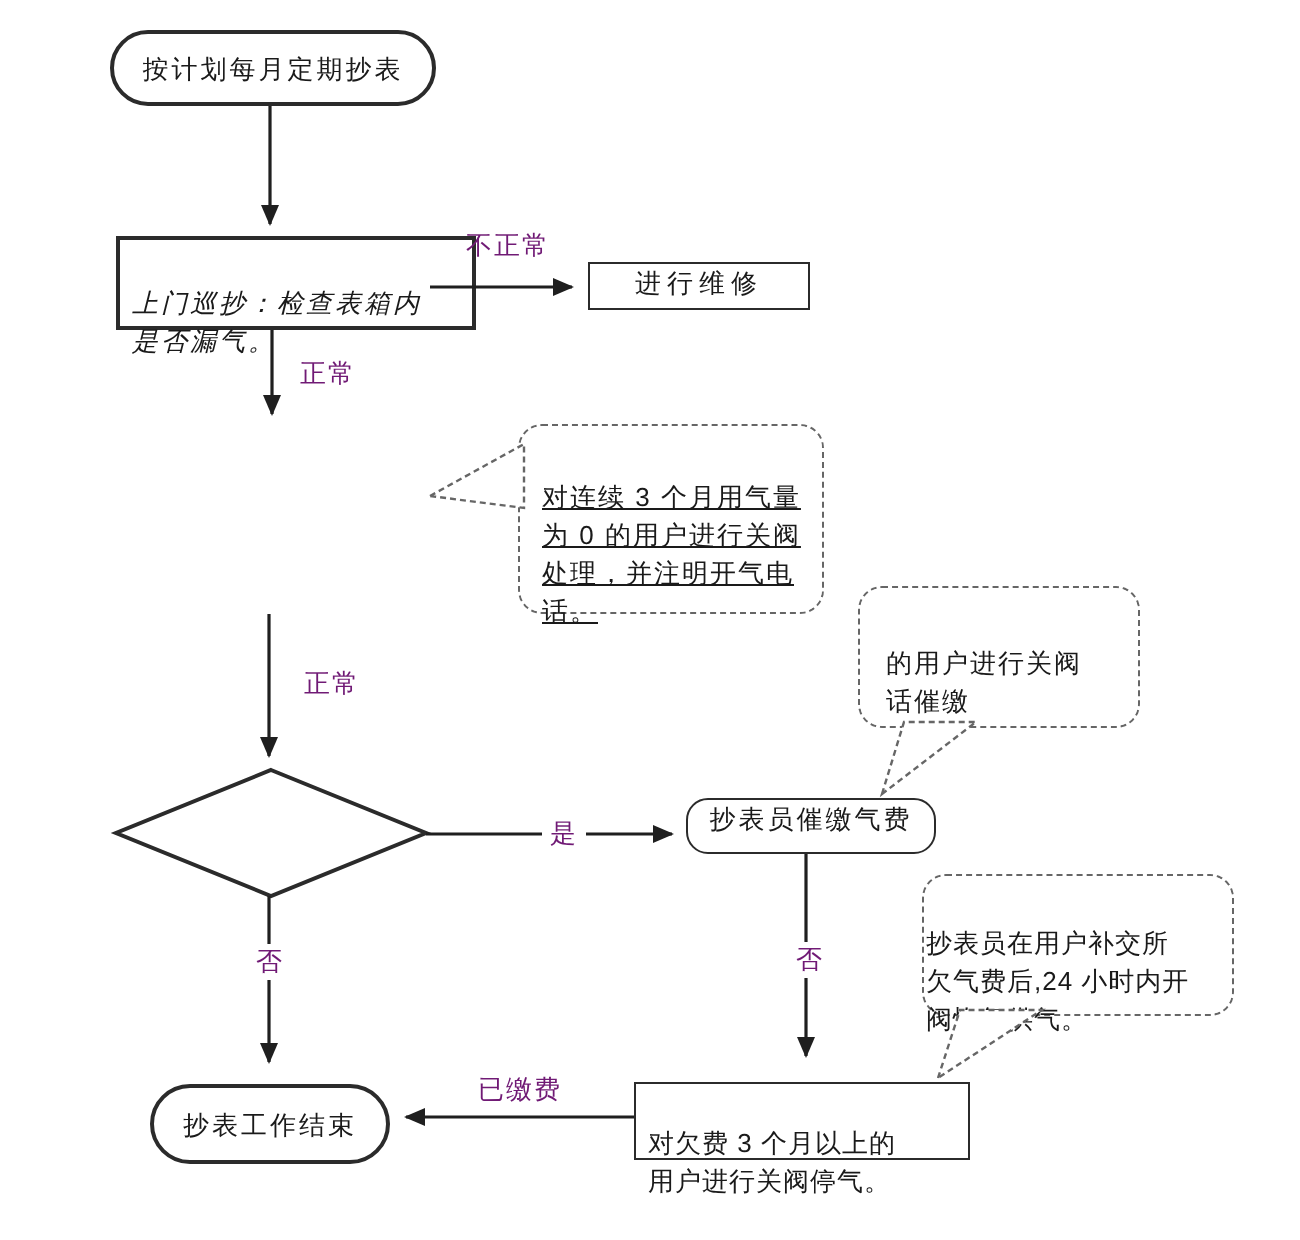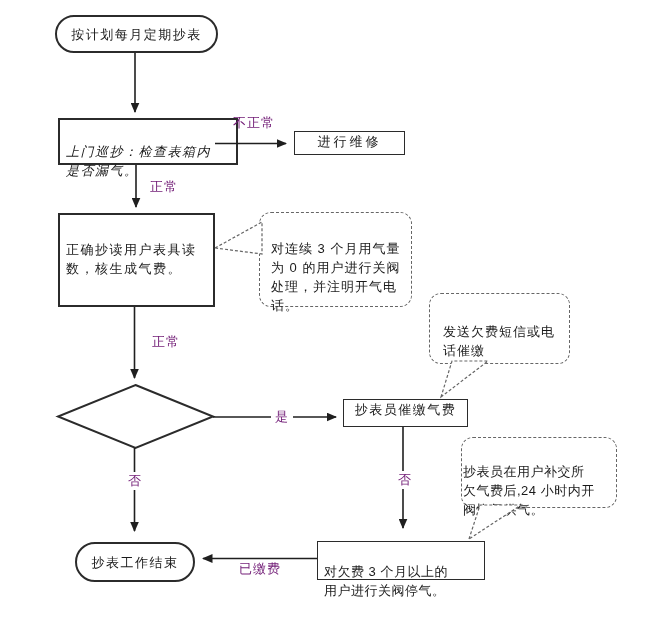--- a/index.html
+++ b/index.html
@@ -100,47 +100,43 @@
 
   <div class="node process" style="left:58px; top:118px; width:180px; height:47px;font-style:italic;">
     <span>上门巡抄：检查表箱内
 是否漏气。</span>
   </div>
 
   <div class="node process centered" style="left:294px; top:131px; width:111px; height:24px; border-width:1.5px; letter-spacing:3px;">
     <span>进行维修</span>
   </div>
 
-  <div class="node process" style="left:58px; top:213px; width:157px; height:94px; padding-top:6px;">
-    <span>正确抄读用户表具读
-数，核生成气费。</span>
-  </div>
 
-  <div class="node process centered" style="left:343px; top:399px; width:125px; height:28px; border-width:1.5px;">
+  <div class="node process centered" style="left:343px; top:399px; width:125px; height:28px; border-width:1.5px;border-radius:11px;">
     <span>抄表员催缴气费</span>
   </div>
 
   <div class="node process" style="left:317px; top:541px; width:168px; height:39px; border-width:1.5px; padding:1px 6px; letter-spacing:0.5px;">
     <span>对欠费 3 个月以上的
 用户进行关阀停气。</span>
   </div>
 
   <div class="node terminator" style="left:75px; top:542px; width:120px; height:40px;">
     <span>抄表工作结束</span>
   </div>
 
-  <div class="callout" style="left:259px; top:212px; width:153px; height:95px; padding:7px 4px 0 11px;">
+  <div class="callout" style="left:259px; top:212px; width:153px; height:95px; padding:7px 4px 0 11px;text-decoration:underline;">
     <span>对连续 3 个月用气量
 为 0 的用户进行关阀
 处理，并注明开气电
 话。</span>
   </div>
 
   <div class="callout" style="left:429px; top:293px; width:141px; height:71px; padding:9px 4px 0 13px;">
-    <span>发送欠费短信或电
+    <span>的用户进行关阀
 话催缴</span>
   </div>
 
   <div class="callout" style="left:461px; top:437px; width:156px; height:71px; padding:5px 2px 0 1px; letter-spacing:0.5px;">
     <span>抄表员在用户补交所
 欠气费后,24 小时内开
 阀恢复供气。</span>
   </div>
 
   <svg id="connector-layer" width="650" height="620" viewBox="0 0 650 620">
@@ -166,15 +162,15 @@
     <path d="M317,558.5 H203" stroke="#1f1f1f" stroke-width="1.6" fill="none" marker-end="url(#ah)"></path>
   </svg>
 
 
   <div class="edge-label" style="left:228px; top:114px; width:52px;">不正常</div>
   <div class="edge-label" style="left:146px; top:178px; width:36px;">正常</div>
   <div class="edge-label" style="left:148px; top:333px; width:36px;">正常</div>
   <div class="edge-label on-line" style="left:271px; top:408px; width:18px;">是</div>
   <div class="edge-label on-line" style="left:124px; top:472px; width:18px;">否</div>
   <div class="edge-label on-line" style="left:394px; top:471px; width:18px;">否</div>
-  <div class="edge-label" style="left:236px; top:536px; width:48px;margin-top:24px;">已缴费</div>
+  <div class="edge-label" style="left:236px; top:536px; width:48px;">已缴费</div>
 
 </div>
 
 </body></html>

